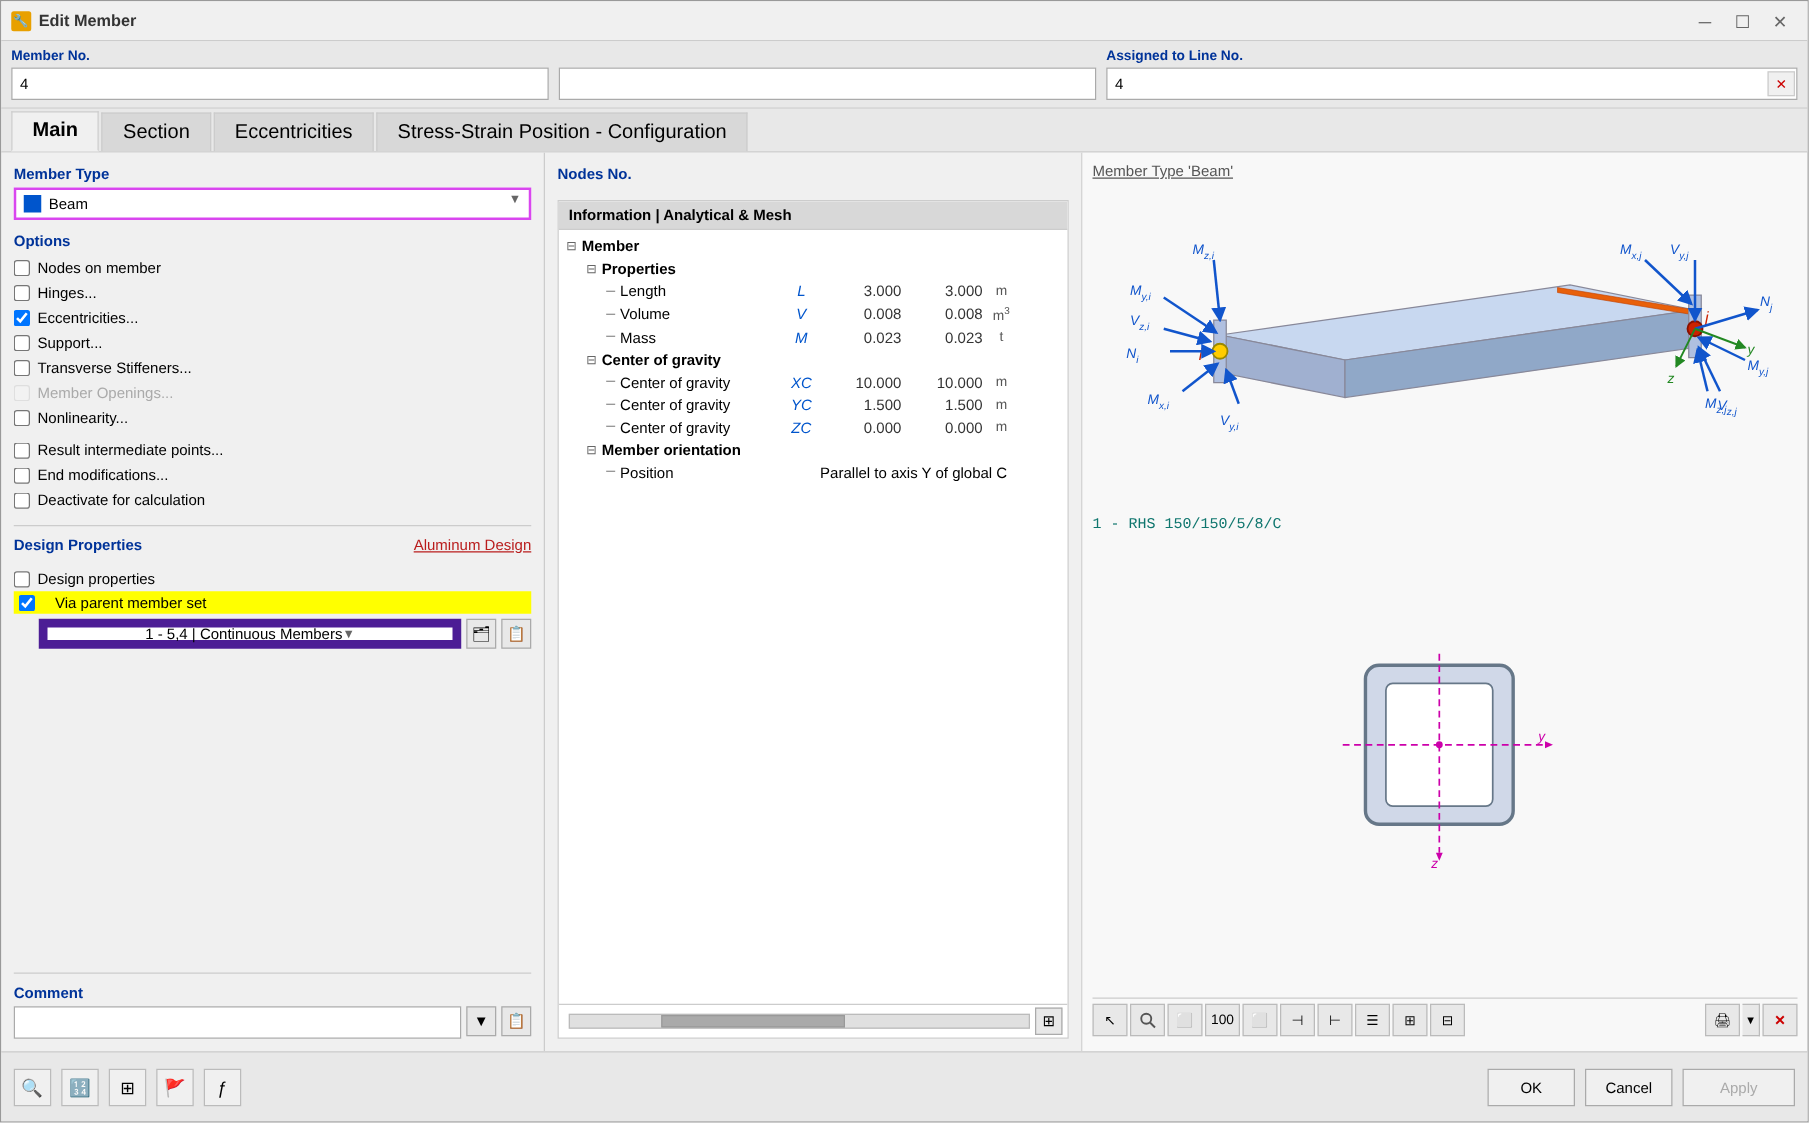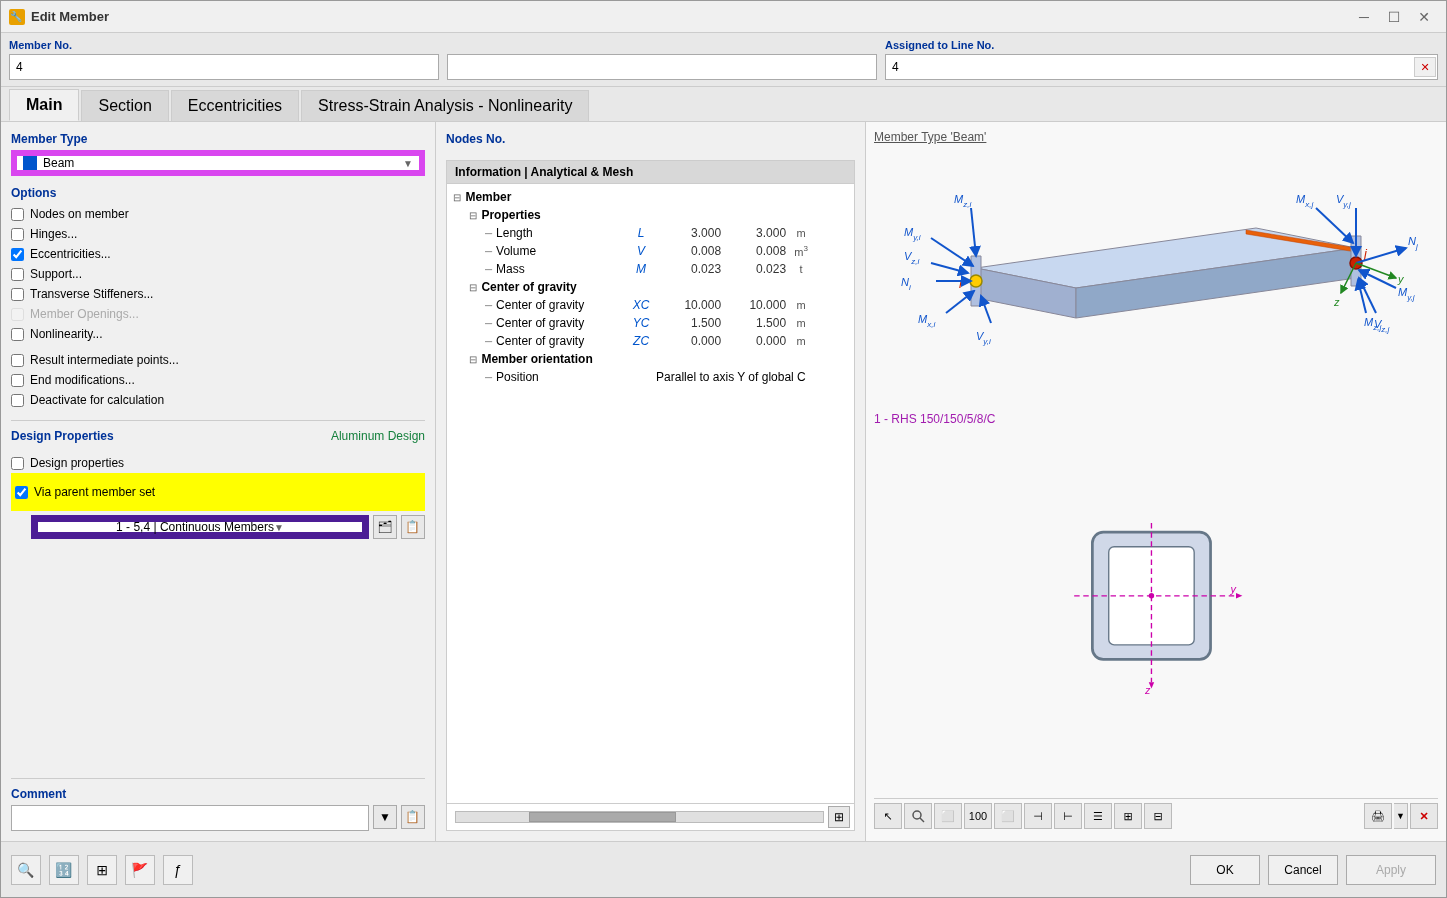--- a/index.html
+++ b/index.html
@@ -155,21 +155,21 @@
     }
     .section-title {
       font-size: 12px;
       font-weight: 700;
       color: #003399;
       margin-bottom: 4px;
     }
     .type-select {
       flex: 1;
       height: 26px;
-      border: 6px solid #d946ef;
+      border: 2px solid #d946ef;
       background: white;
       padding: 2px 6px;
       display: flex;
       justify-content: space-between;
       cursor: pointer;
     }
     .type-select-inner {
       display: flex;
       align-items: center;
       gap: 6px;
@@ -199,30 +199,31 @@
     .design-props-section {
       border-top: 1px solid #ccc;
       padding-top: 8px;
     }
     .design-props-header {
       display: flex;
       justify-content: space-between;
       margin-bottom: 6px;
     }
     .aluminum-link {
-      color: #15803d;
-      font-size: 12px;
-      cursor: pointer;
+      color: #b91c1c;
+      font-size: 12px;
+      cursor: pointer;
+      text-decoration: underline;
     }
     .highlighted-row {
       background: #ffff00;
       display: flex;
       align-items: center;
-      gap: 6px;
-      padding: 12px 4px;
+      gap: 16px;
+      padding: 2px 4px;
     }
     .member-set-row {
       display: flex;
       align-items: center;
       gap: 4px;
       margin-top: 4px;
       margin-left: 20px;
     }
     .member-set-select {
       flex: 1;
@@ -378,22 +379,23 @@
       margin-bottom: 4px;
       text-decoration: underline;
     }
     .beam-diagram {
       height: 260px;
       position: relative;
       overflow: hidden;
     }
     .section-name {
       font-size: 12px;
-      color: #a21caf;
+      color: #0f766e;
       margin: 4px 0;
+      font-family: Liberation Mono, monospace;
     }
     .section-diagram {
       flex: 1;
       display: flex;
       align-items: center;
       justify-content: center;
       position: relative;
     }
     .toolbar-bottom-right {
       display: flex;
@@ -517,21 +519,21 @@
         <input class="field-input assigned-input" type="text" value="4" style="">
         <button class="clear-btn">✕</button>
       </div>
     </div>
   </div>
 
   <div class="tabs-bar">
     <div class="tab active">Main</div>
     <div class="tab">Section</div>
     <div class="tab">Eccentricities</div>
-    <div class="tab">Stress-Strain Analysis - Nonlinearity</div>
+    <div class="tab">Stress-Strain Position - Configuration</div>
   </div>
 
   <div class="main-content">
 
     <div class="left-panel">
 
       <div>
         <div class="section-title">Member Type</div>
         <div class="type-select">
           <div class="type-select-inner">

